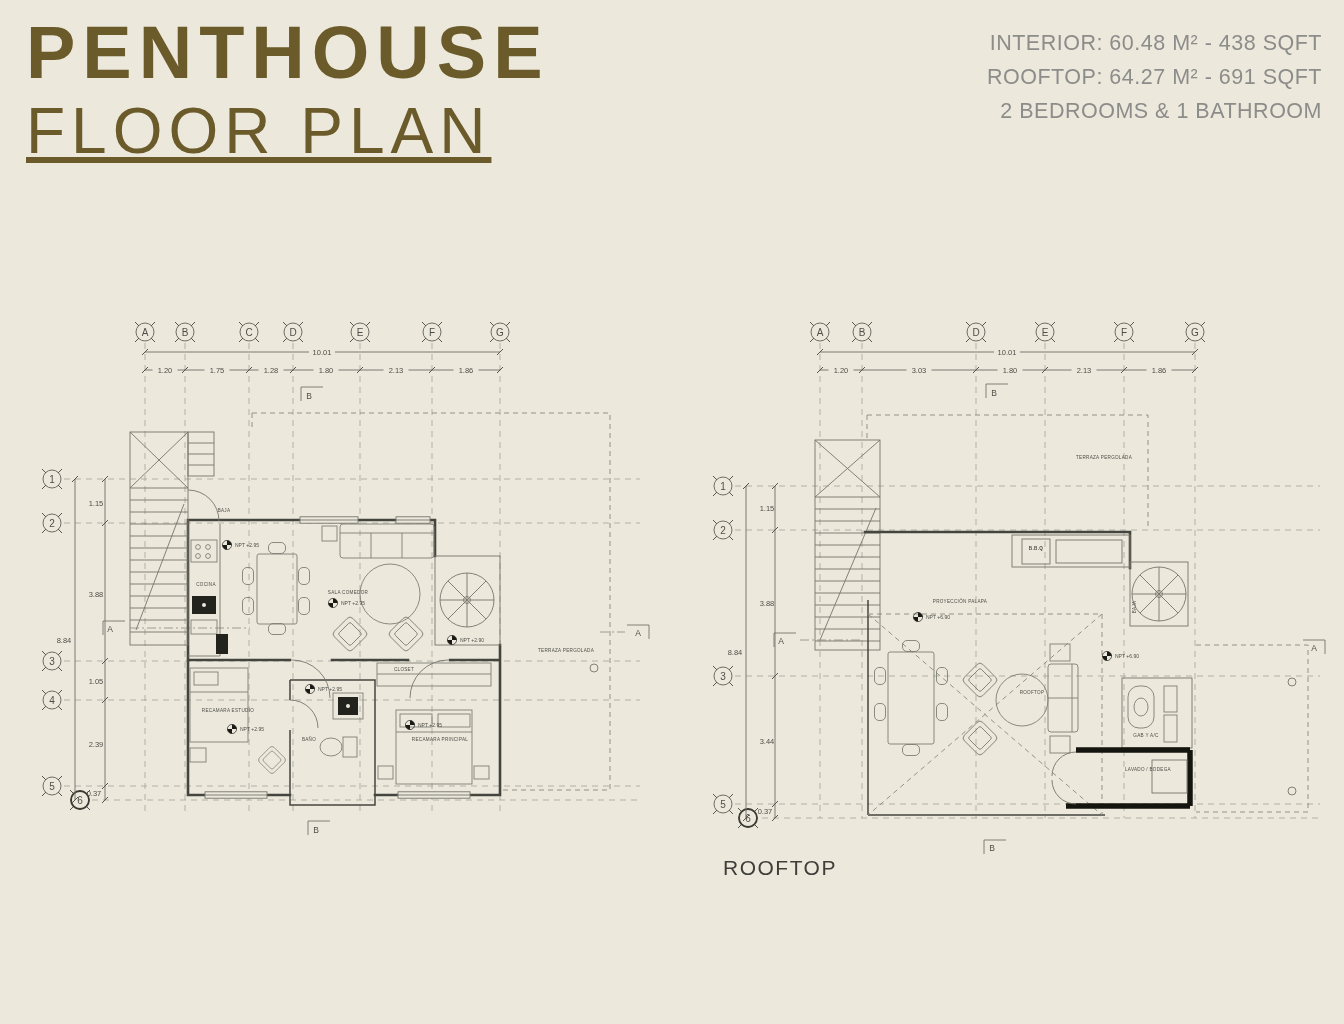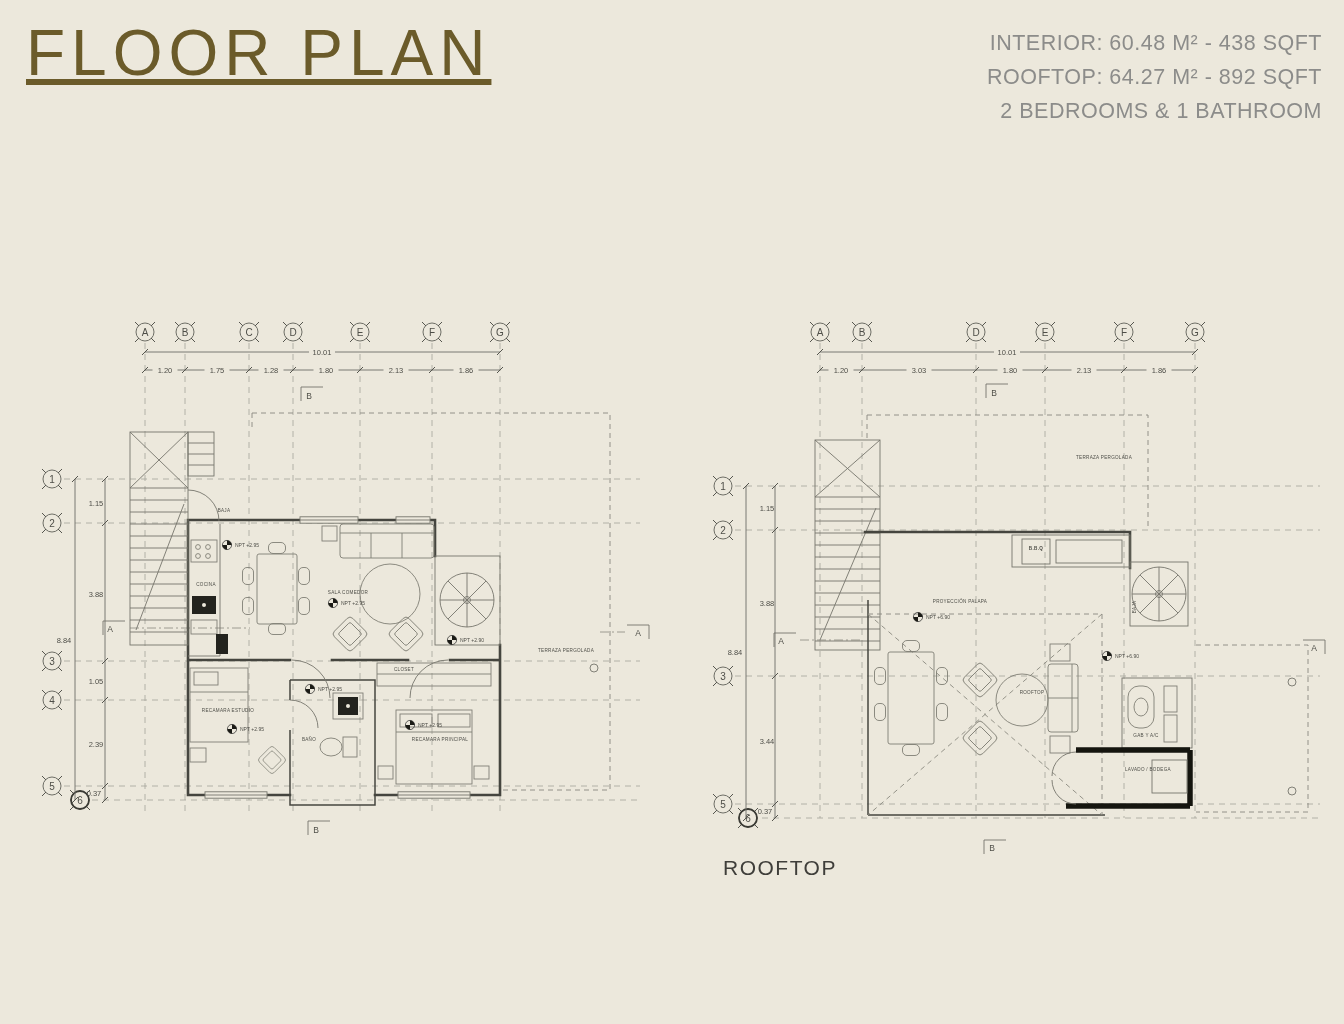--- a/index.html
+++ b/index.html
@@ -27,26 +27,27 @@
   .dt{font-size:7.5px;text-anchor:middle;}
   .lb{font-size:4.6px;text-anchor:middle;letter-spacing:.3px;}
   .lb2{font-size:5px;text-anchor:start;}
   .sec{font-size:8.5px;text-anchor:middle;}
   .bg{fill:#ECE8DC;}
 </style>
 </head>
 <body>
 
 <div class="title">
+  <div class="l1">PENTHOUSE</div>
   <div class="l2">FLOOR PLAN</div>
 </div>
 
 <div class="info">
   <div>INTERIOR: 60.48 M²  - 438 SQFT</div>
-  <div>ROOFTOP: 64.27 M² - 892 SQFT</div>
+  <div>ROOFTOP: 64.27 M² - 691 SQFT</div>
   <div>2 BEDROOMS &amp; 1 BATHROOM</div>
 </div>
 
 <svg width="1344" height="1024" viewBox="0 0 1344 1024">
   <defs>
     <g id="bub">
         <circle class="bub" r="9"></circle>
         <path class="tick" d="M-10,-10 l4,4 M10,-10 l-4,4 M-10,10 l4,-4 M10,10 l-4,-4"></path>
       </g>
     <g id="lvl">

